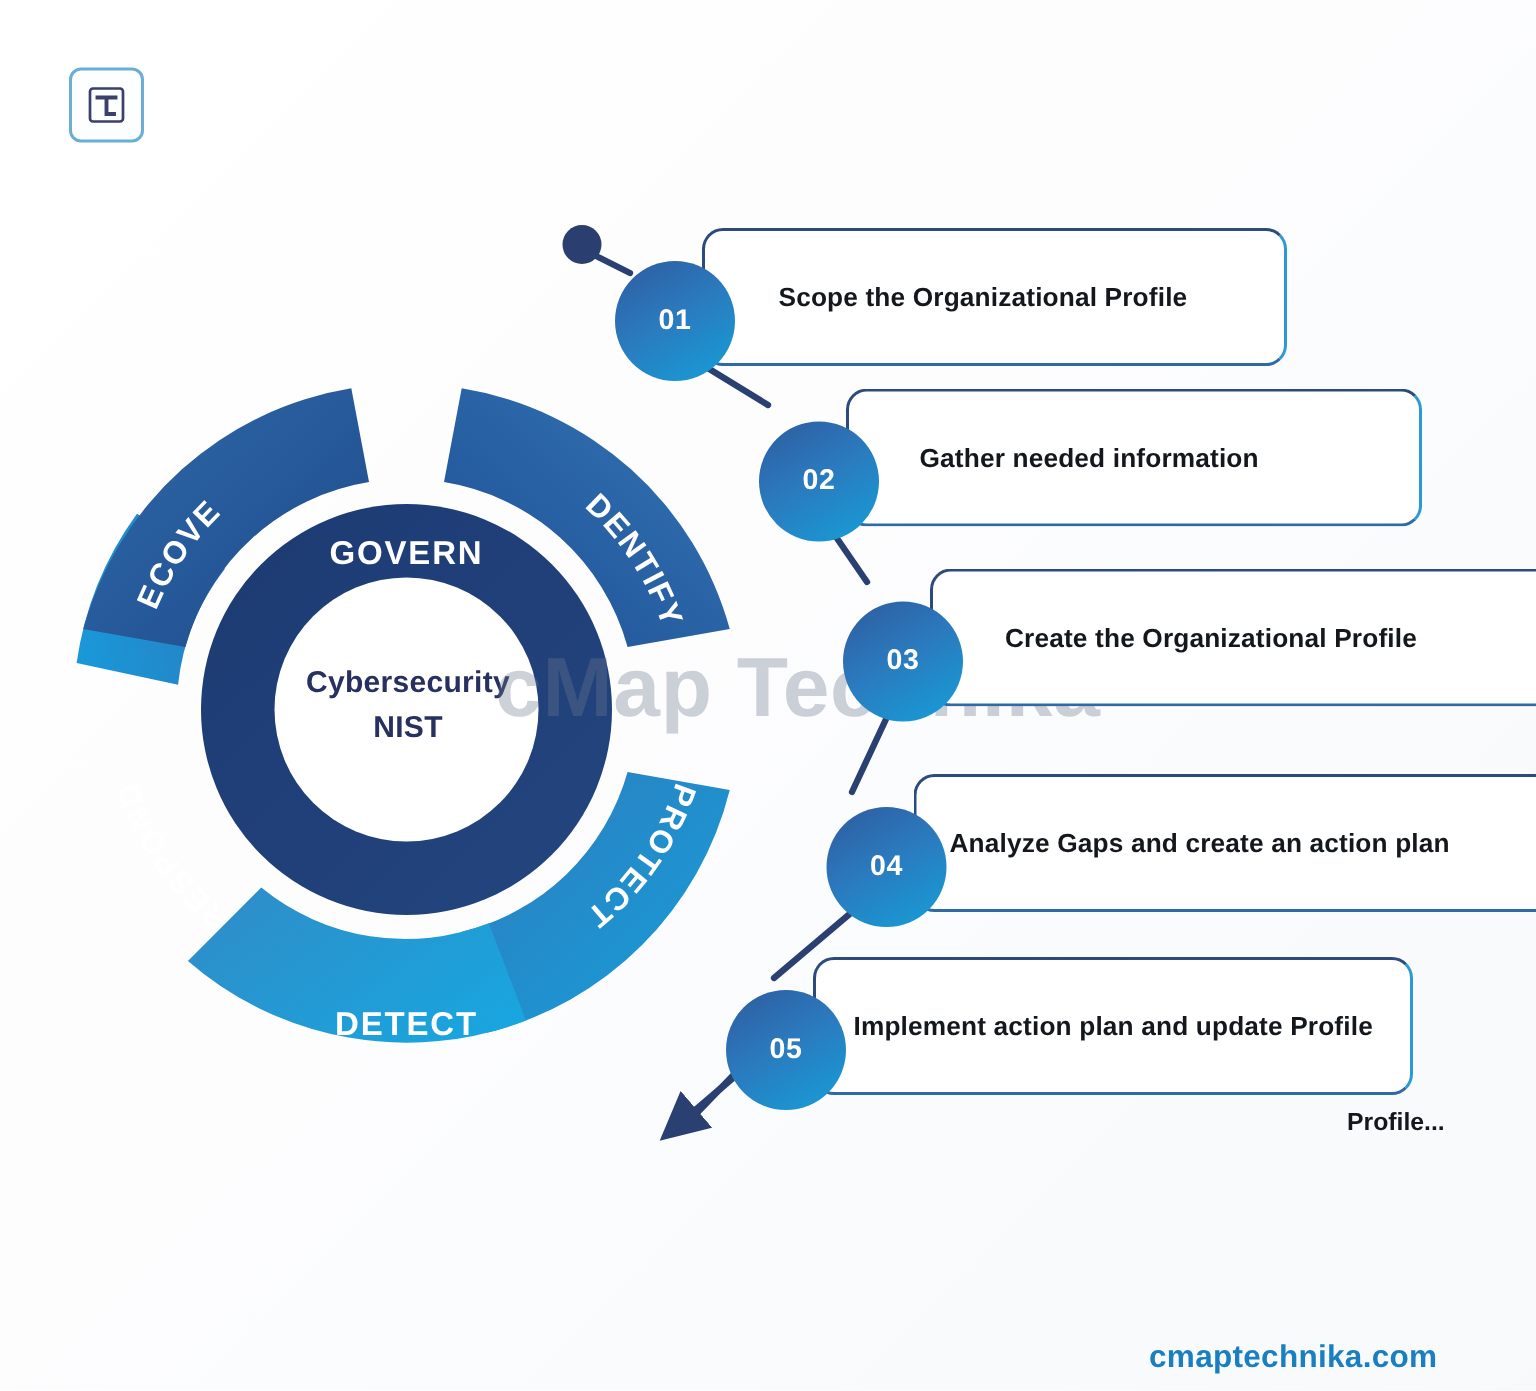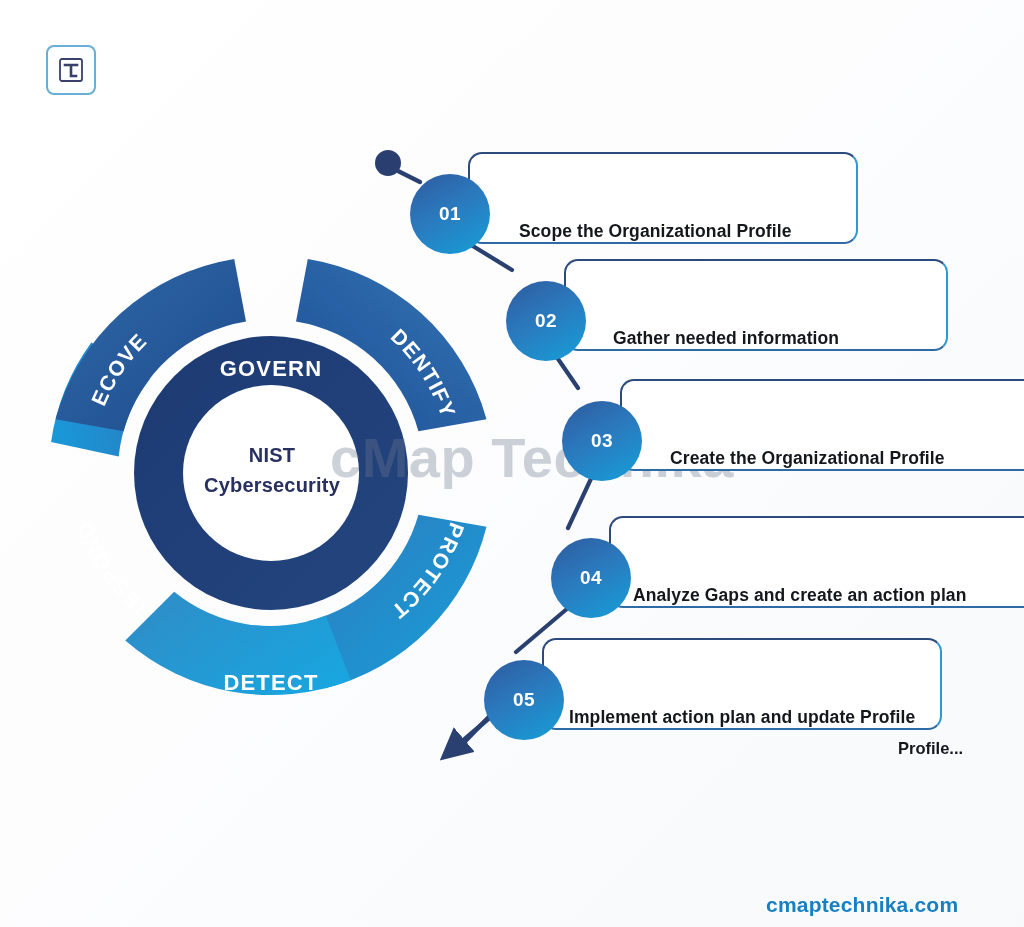--- a/index.html
+++ b/index.html
@@ -97,21 +97,21 @@
   .step-box {
     position: absolute;
     left: 58px;
     top: 0;
     height: 92px;
     box-sizing: border-box;
     border: 2.3px solid;
     border-radius: 14px;
     background: #ffffff;
     display: flex;
-    align-items: flex-end;
+    align-items: center;
   }
   .step-text {
     color: #14181d;
     font-size: 17.5px;
     font-weight: bold;
     letter-spacing: 0.1px;
     white-space: nowrap;
   }
   .step-bubble {
     position: absolute;
@@ -243,22 +243,22 @@
       <textPath href="#arc-respond" startOffset="50%" text-anchor="middle">RESPOND</textPath>
     </text>
 
     <text class="seg-label" x="255" y="472" font-size="22" text-anchor="middle">DETECT</text>
 
     <text class="seg-label" x="255" y="158" font-size="22" text-anchor="middle">GOVERN</text>
   </svg>
 </div>
 
 <div class="center-text">
+  <div>Cybersecurity</div>
   <div>NIST</div>
-  <div>Cybersecurity</div>
 </div>
 
 <div class="watermark">
   <span>cMap Technika</span><span class="reg">®</span>
 </div>
 
 <svg class="flow-svg" viewBox="0 0 1024 927">
   <defs>
     <marker id="arrow-end" viewBox="0 0 12 12" refX="6" refY="6" markerWidth="7" markerHeight="7" orient="auto-start-reverse">
       <path d="M 0 0 L 12 6 L 0 12 z" fill="#2a4070"></path>

